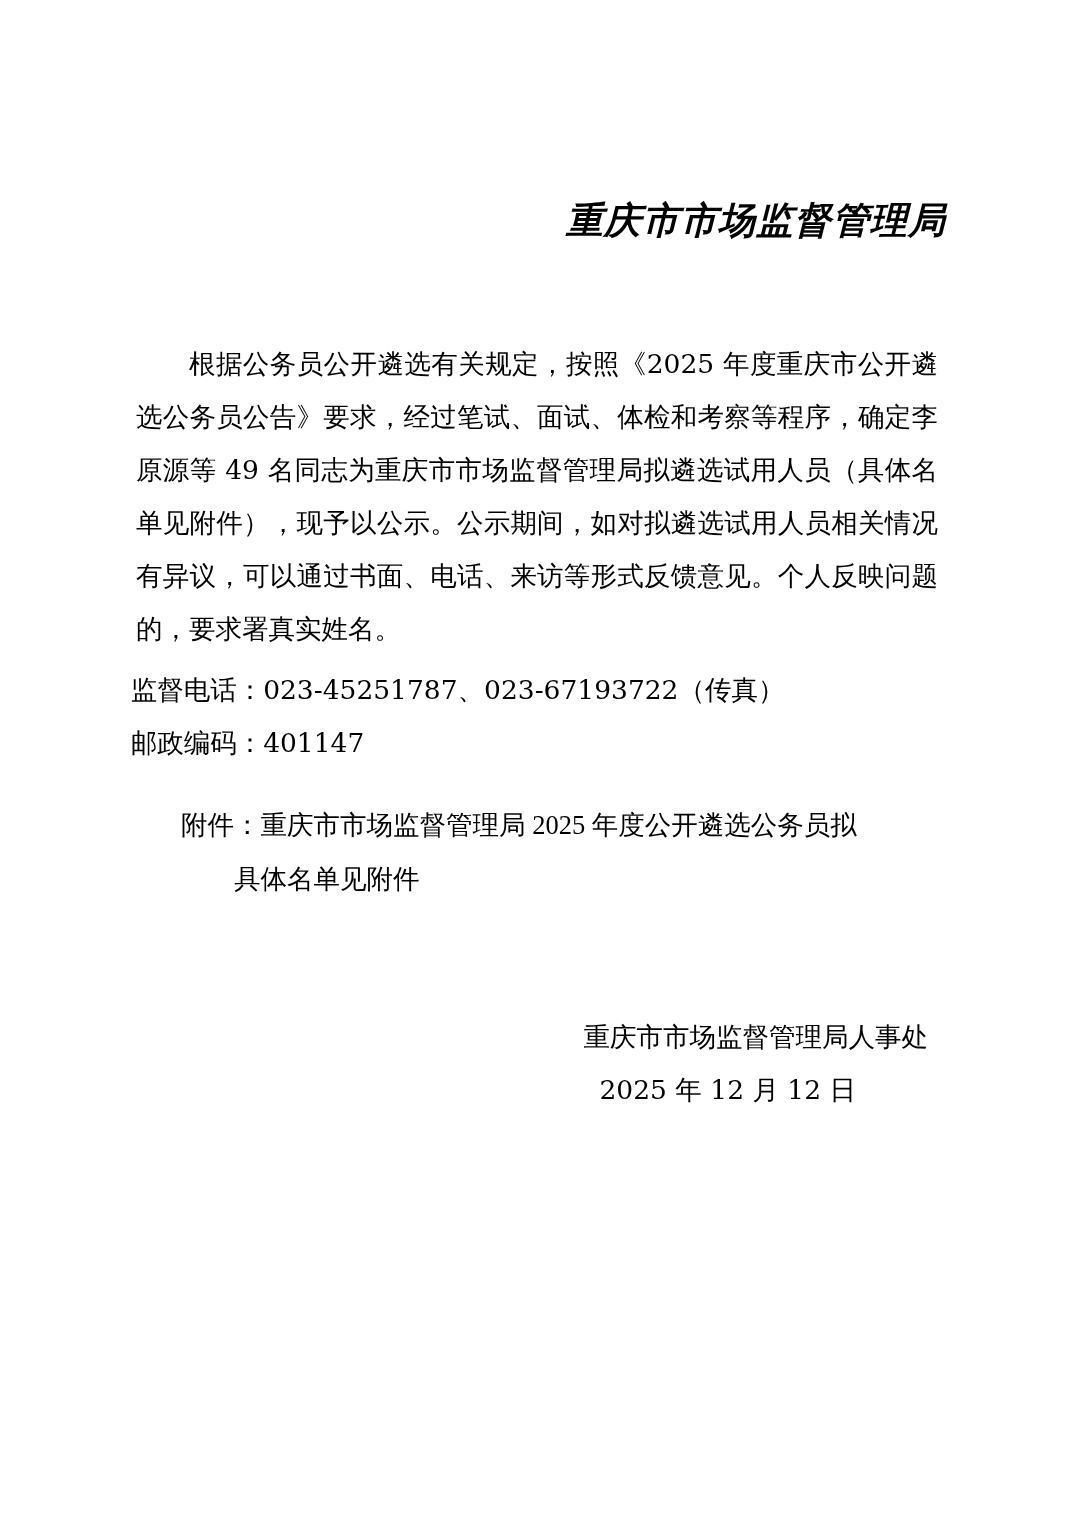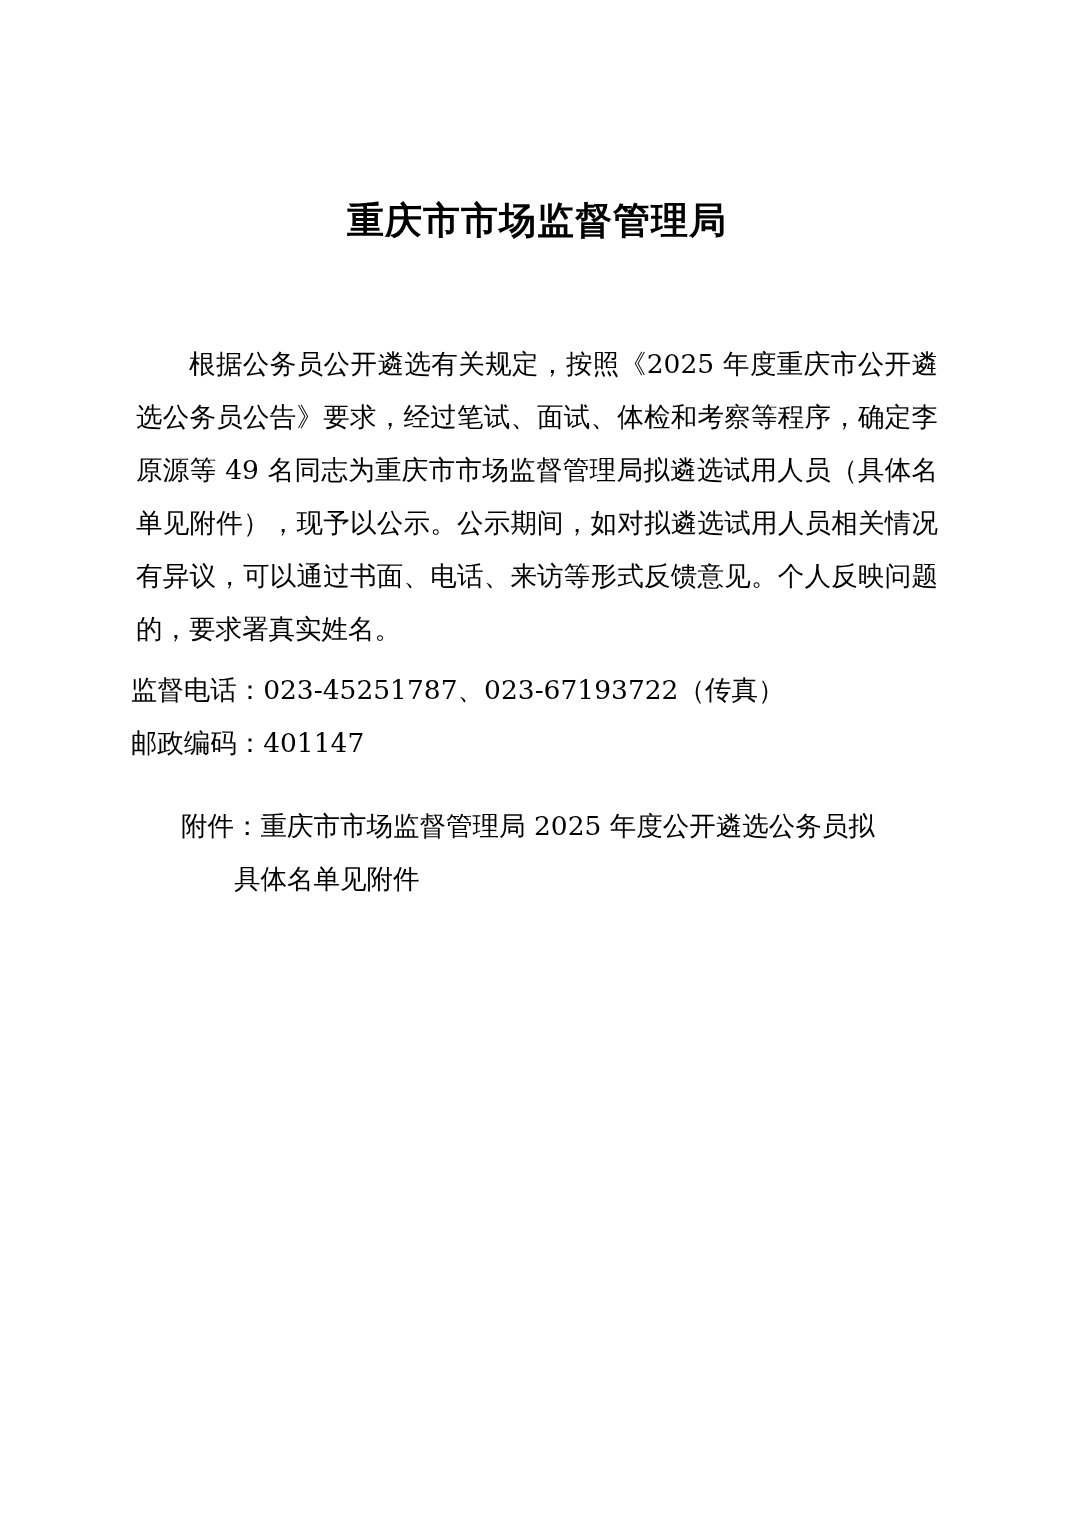--- a/index.html
+++ b/index.html
@@ -16,21 +16,22 @@
   }
   .page {
     position: relative;
     width: 1074px;
     height: 1520px;
     box-sizing: border-box;
     padding: 0 128px;
   }
   .title-block {
     padding-top: 192px;
-    text-align: center;
+    text-align: right;
+    font-style: italic;
   }
   .title-line-1 {
     font-size: 37px;
     font-weight: bold;
     letter-spacing: 1px;
     line-height: 1.55;
     font-family: "DejaVu Serif", "Liberation Serif", serif;
   }
   .title-line-2 {
     font-size: 37px;
@@ -54,20 +55,21 @@
     margin: 0;
     text-indent: 0;
     padding-left: 0.1em;
   }
   .spacer-line {
     height: 30px;
   }
   .attach-para {
     margin: 0;
     text-indent: 2em;
+    font-family: Liberation Serif, serif;
   }
   .attach-second {
     margin: 0;
     text-indent: 4em;
   }
   .signature-block {
     margin-top: 105px;
     font-size: 26.5px;
     line-height: 2.0;
     text-align: right;
@@ -94,14 +96,18 @@
     <p class="para">根据公务员公开遴选有关规定，按照《2025 年度重庆市公开遴选公务员公告》要求，经过笔试、面试、体检和考察等程序，确定李原源等 49 名同志为重庆市市场监督管理局拟遴选试用人员（具体名单见附件），现予以公示。公示期间，如对拟遴选试用人员相关情况有异议，可以通过书面、电话、来访等形式反馈意见。个人反映问题的，要求署真实姓名。</p>
     <p class="info-line">监督电话：023-45251787、023-67193722（传真）</p>
     <p class="info-line">邮政编码：401147</p>
 
     <div class="spacer-line"></div>
 
     <p class="attach-para">附件：重庆市市场监督管理局 2025 年度公开遴选公务员拟</p>
     <p class="attach-second">具体名单见附件</p>
   </div>
 
+  <div class="signature-block">
+    <p class="sig-line-1">重庆市市场监督管理局人事处</p>
+    <p class="sig-line-2">2025 年 12 月 12 日</p>
+  </div>
 
 </div>
 
 </body></html>

